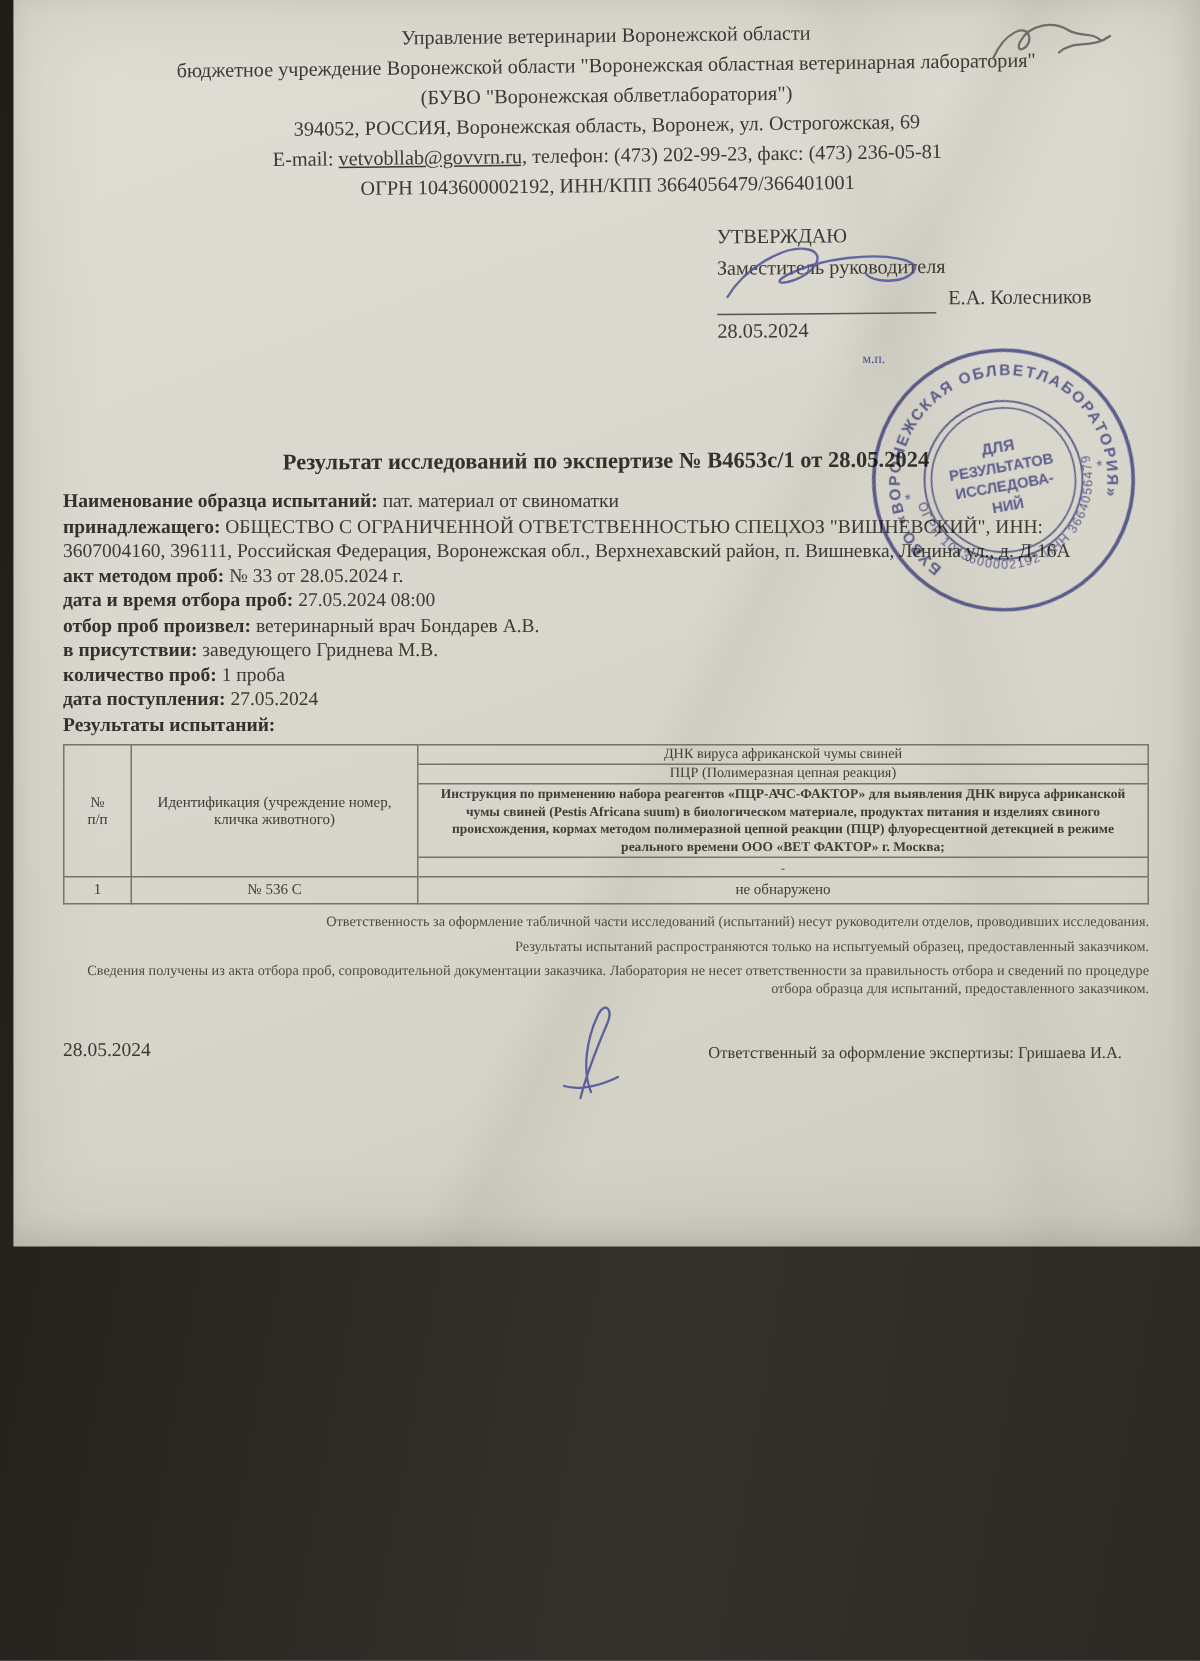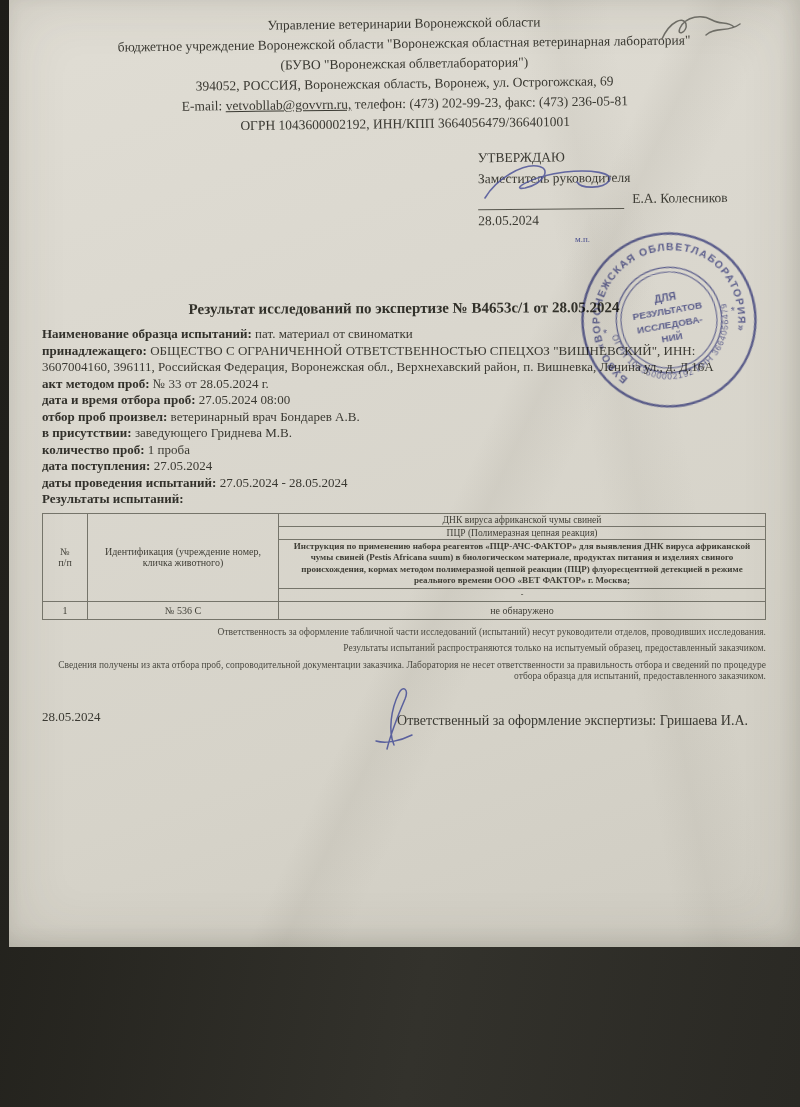--- a/index.html
+++ b/index.html
@@ -1,18 +1,18 @@
 <!DOCTYPE html>
 <html><head>
 <meta charset="utf-8">
 <style>
   html,body{margin:0;padding:0;}
   body{width:800px;height:1107px;background:#26251f;font-family:"Liberation Serif","DejaVu Serif",serif;overflow:hidden;}
   .photo{position:relative;width:800px;height:1107px;background:linear-gradient(100deg,#1e1d18 0%,#33322c 60%,#2a2924 100%);}
-  .paper{position:absolute;left:9px;top:0;width:791px;height:947px;overflow:hidden;
+  .paper{position:absolute;left:9px;top:0;width:791px;height:831px;overflow:hidden;
          background:linear-gradient(160deg,#e0ddd4 0%,#dad7ce 40%,#d6d3c9 70%,#cfccc2 100%);
          box-shadow:inset 0 0 60px rgba(70,65,50,.14), inset -4px -6px 18px rgba(60,55,45,.12);}
   .paper::after{content:"";position:absolute;inset:0;pointer-events:none;
          background:linear-gradient(115deg,transparent 55%,rgba(110,105,92,.08) 58%,transparent 63%),
                     linear-gradient(80deg,transparent 70%,rgba(110,105,92,.06) 74%,transparent 80%);}
   
   .letterhead{position:absolute;left:0;top:14px;width:100%;text-align:center;transform:rotate(-0.7deg);
               font-size:13.5px;line-height:20px;color:#3a3932;}
   .letterhead p{margin:0;}
   .email-link{color:#3a3932;text-decoration:underline;}
@@ -41,21 +41,21 @@
   .th-small{font-size:9.5px;font-weight:normal;padding:3px 6px;}
   .th-method{font-size:9px;font-weight:bold;line-height:11.5px;padding:3px 10px;}
   .td-dash{font-size:8px;line-height:9px;height:10px;padding:0;}
   .td-data{font-size:10px;height:15px;}
   
   .notes{margin-top:7px;}
   .notes p{margin:0 0 5px 0;font-size:9.5px;line-height:11.5px;color:#4b4a42;text-align:right;}
   
   .signoff{position:relative;margin-top:26px;display:flex;justify-content:space-between;align-items:flex-start;}
   .signoff-date{font-size:13px;color:#3a3932;}
-  .signoff-text{font-size:14px;color:#3a3932;margin-right:18px;padding-top:4px;margin-left:40px;}
+  .signoff-text{font-size:11px;color:#3a3932;margin-right:18px;padding-top:4px;margin-left:40px;}
   .signoff-sig{position:absolute;left:322px;top:-26px;}
   
   .footer{position:absolute;left:12px;top:1020px;width:740px;overflow:hidden;z-index:2;}
   .footer p{margin:0 0 4px -7px;font-size:10px;line-height:13px;color:#45443c;}
   .stamp text{font-family:"Liberation Sans","DejaVu Sans",sans-serif;fill:#4a4f9b;}
 </style>
 </head>
 <body>
 
 <div class="photo">
@@ -120,21 +120,20 @@
       <h1 class="doc-title">Результат исследований по экспертизе № В4653с/1 от 28.05.2024</h1>
 
       <p class="dl"><b>Наименование образца испытаний:</b> <span>пат. материал от свиноматки</span></p>
       <p class="dl"><b>принадлежащего:</b> <span>ОБЩЕСТВО С ОГРАНИЧЕННОЙ ОТВЕТСТВЕННОСТЬЮ СПЕЦХОЗ "ВИШНЕВСКИЙ", ИНН: 3607004160, 396111, Российская Федерация, Воронежская обл., Верхнехавский район, п. Вишневка, Ленина ул., д. Д.16А</span></p>
       <p class="dl"><b>акт методом проб:</b> <span>№ 33 от 28.05.2024 г.</span></p>
       <p class="dl"><b>дата и время отбора проб:</b> <span>27.05.2024 08:00</span></p>
       <p class="dl"><b>отбор проб произвел:</b> <span>ветеринарный врач Бондарев А.В.</span></p>
       <p class="dl"><b>в присутствии:</b> <span>заведующего Гриднева М.В.</span></p>
       <p class="dl"><b>количество проб:</b> <span>1 проба</span></p>
       <p class="dl"><b>дата поступления:</b> <span>27.05.2024</span></p>
-      <p class="dl"><b>даты проведения испытаний:</b> <span>27.05.2024 - 28.05.2024</span></p>
       <p class="dl"><b>Результаты испытаний:</b></p>
 
       <table class="results">
         <tbody>
             <tr>
           <td class="c-num" rowspan="4">
             <div>№</div>
             <div>п/п</div>
           </td>
           <td class="c-id" rowspan="4">Идентификация (учреждение номер, кличка животного)</td>

